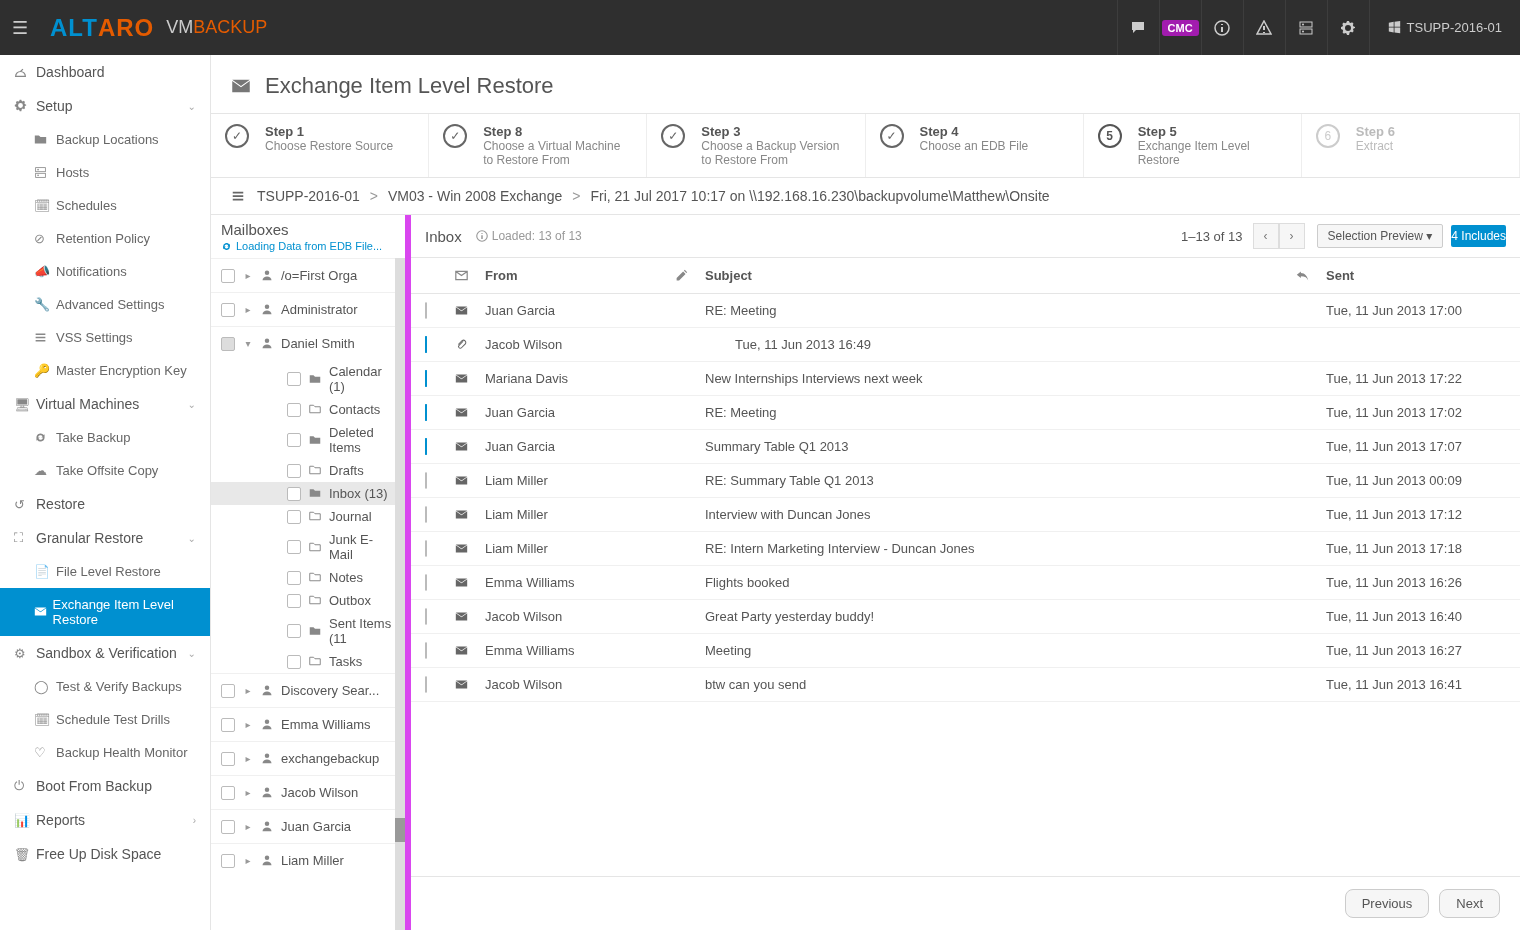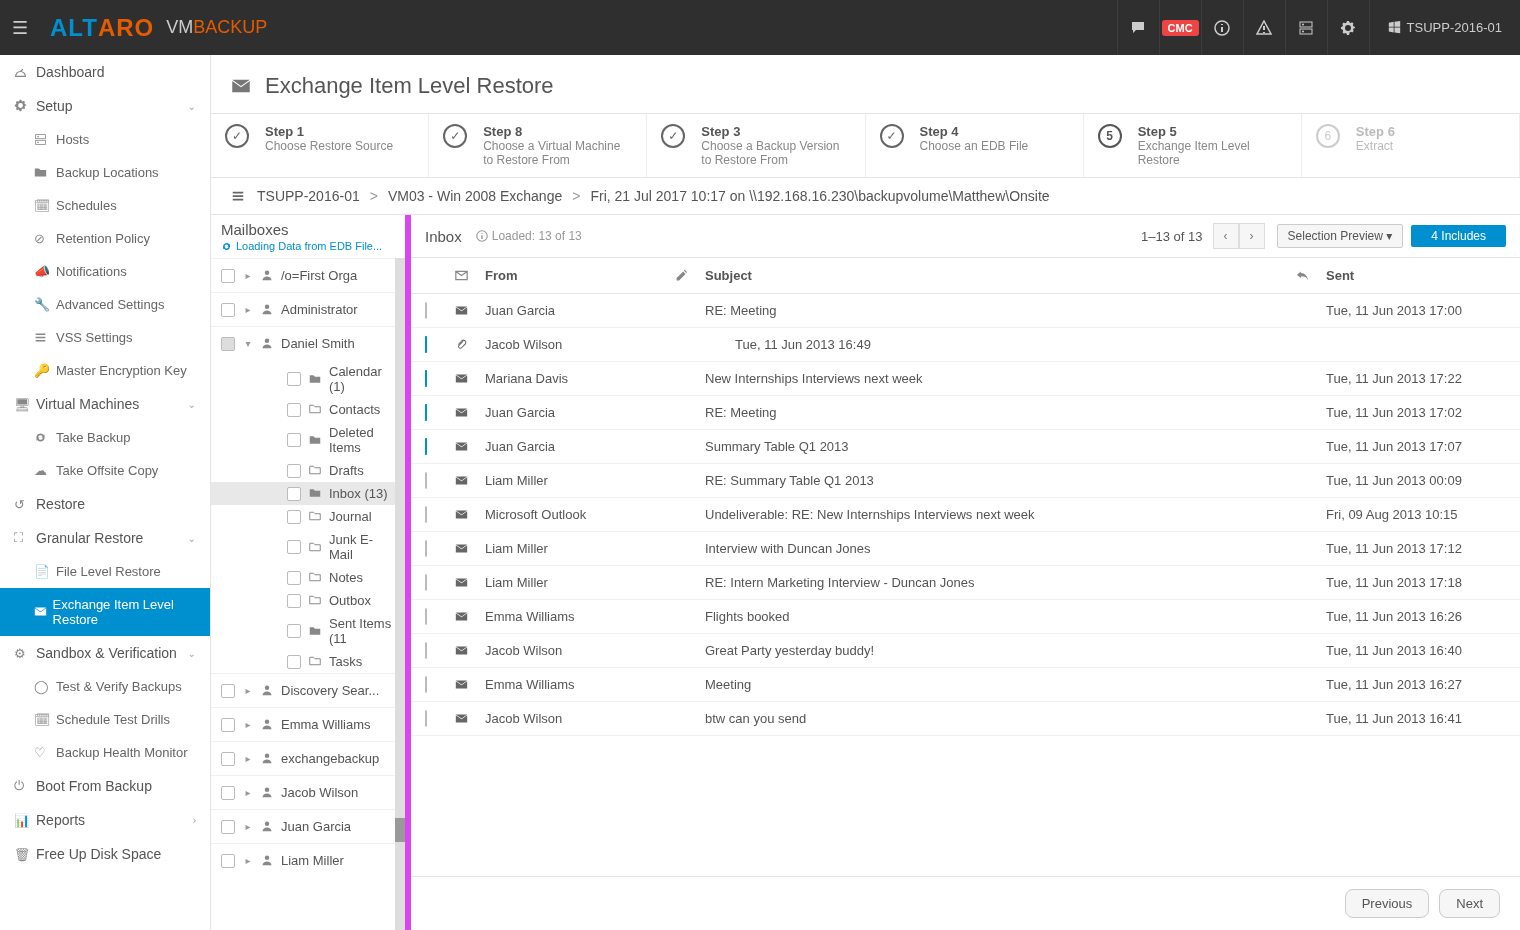--- a/index.html
+++ b/index.html
@@ -6,21 +6,21 @@
 body { font-family: "Segoe UI", Arial, sans-serif; font-size: 14px; color: #555; background: #fff; width:1520px; height:930px; overflow:hidden; }
 .topbar { height: 55px; background: #2f2f2f; display: flex; align-items: center; color: #ccc; }
 .topbar .toggle { width: 40px; text-align: center; font-size: 18px; cursor: pointer; }
 .topbar .logo { display: flex; align-items: center; margin-left: 10px; }
 .topbar .logo .altaro1 { color: #0090d0; font-weight: 800; font-size: 24px; letter-spacing:1px;}
 .topbar .logo .altaro2 { color: #e45b00; font-weight: 800; font-size: 24px; letter-spacing:1px;}
 .topbar .logo .vm { color: #ccc; font-size: 18px; margin-left: 12px; font-weight:300;}
 .topbar .logo .backup { color: #e45b00; font-size: 18px; font-weight:300;}
 .topbar .spacer { flex: 1; }
 .topbar .ticon { width: 42px; height: 55px; display: flex; align-items: center; justify-content: center; border-left: 1px solid #3d3d3d; cursor: pointer; color:#ccc; font-size:16px;}
-.topbar .cmc { background: #ef4444; color: #fff; font-size: 11px; font-weight: bold; padding: 2px 6px; border-radius: 3px; }
+.topbar .cmc { background: #a21caf; color: #fff; font-size: 11px; font-weight: bold; padding: 2px 6px; border-radius: 3px; }
 .topbar .host { padding: 0 18px; border-left: 1px solid #3d3d3d; height: 55px; display: flex; align-items: center; font-size: 13px; color:#ccc;}
 
 .container { display: flex; height: calc(100% - 55px); }
 .sidebar { width: 210px; background: #fff; overflow-y: auto; font-size: 13px; }
 .sidebar .item { display: flex; align-items: center; padding: 9px 14px; cursor: pointer; color: #666; }
 .sidebar .item .icn { width: 22px; color: #888; font-size:13px;}
 .sidebar .item.active { background: #0090d0; color: #fff; }
 .sidebar .item.active .icn { color: #fff; }
 .sidebar .item.sub { padding-left: 34px; font-size:13px;}
 .sidebar .item.header { font-size: 14px; color:#555;}
@@ -62,21 +62,21 @@
 .mbox-row.selected { background: #e8e8e8; }
 
 .mail-pane { flex: 1; display: flex; flex-direction: column; overflow: hidden; }
 .mail-hdr { display: flex; align-items: center; padding: 8px 14px; border-bottom: 1px solid #e5e5e5; }
 .mail-hdr .folder { font-size: 15px; color: #555; margin-right: 14px; }
 .mail-hdr .loaded { font-size: 12px; color: #999; display:flex; align-items:center; gap:4px;}
 .mail-hdr .spacer { flex: 1; }
 .mail-hdr .range { font-size: 13px; color: #555; margin-right: 10px; }
 .mail-hdr .pgbtn { width: 26px; height: 26px; border: 1px solid #ddd; background: #f6f6f6; cursor: pointer; font-size: 12px; color:#777;}
 .mail-hdr .selprev { margin-left: 12px; padding: 4px 10px; border: 1px solid #ccc; background: #f6f6f6; font-size: 12px; cursor: pointer; color:#555; border-radius:2px;}
-.mail-hdr .inc { margin-left: 8px; padding: 4px 20px; background: #0090d0; color: #fff; font-size: 12px; border-radius: 2px; cursor: pointer; }
+.mail-hdr .inc { margin-left: 8px; padding: 4px 0; background: #0090d0; color: #fff; font-size: 12px; border-radius: 2px; cursor: pointer; }
 
 .cols { display: flex; padding: 10px 14px; border-bottom: 1px solid #e5e5e5; font-size: 13px; color: #555; font-weight: 600; }
 .cols .c-cb { width: 30px; }
 .cols .c-ic { width: 30px; color:#888;}
 .cols .c-from { width: 190px; }
 .cols .c-subj { flex: 1; }
 .cols .c-sent { width: 180px; text-align:left;}
 
 .rows { flex: 1; overflow-y: auto; }
 .row { display: flex; align-items: center; padding: 9px 14px; border-bottom: 1px solid #f0f0f0; font-size: 13px; }
@@ -214,29 +214,29 @@
       </div>
     <div class="item header">
         <span class="icn"><svg class="i">
             <use href="#gear"></use>
           </svg></span>
         <span>Setup</span>
         <span class="chev">⌄</span>
       </div>
     <div class="item sub">
         <span class="icn"><svg class="i">
+            <use href="#folder"></use>
+          </svg></span>
+        <span>Backup Locations</span>
+      </div>
+    <div class="item sub">
+        <span class="icn"><svg class="i">
             <use href="#server"></use>
           </svg></span>
         <span>Hosts</span>
-      </div>
-    <div class="item sub">
-        <span class="icn"><svg class="i">
-            <use href="#folder"></use>
-          </svg></span>
-        <span>Backup Locations</span>
       </div>
     <div class="item sub">
         <span class="icn">🗓</span>
         <span>Schedules</span>
       </div>
     <div class="item sub">
         <span class="icn">⊘</span>
         <span>Retention Policy</span>
       </div>
     <div class="item sub">
@@ -646,31 +646,20 @@
               <span class="c-ic"></span>
               <span class="c-subj">RE: Summary Table Q1 2013</span>
               <span class="c-ic"></span>
               <span class="c-sent">Tue, 11 Jun 2013 00:09</span>
             </div>
             <div class="row">
               <span class="c-cb"><span class="cb"></span></span>
               <span class="c-ic"><svg class="i">
                   <use href="#envelope-f"></use>
                 </svg></span>
-              <span class="c-from">Microsoft Outlook</span>
-              <span class="c-ic"></span>
-              <span class="c-subj">Undeliverable: RE: New Internships Interviews next week</span>
-              <span class="c-ic"></span>
-              <span class="c-sent">Fri, 09 Aug 2013 10:15</span>
-            </div>
-            <div class="row">
-              <span class="c-cb"><span class="cb"></span></span>
-              <span class="c-ic"><svg class="i">
-                  <use href="#envelope-f"></use>
-                </svg></span>
               <span class="c-from">Liam Miller</span>
               <span class="c-ic"></span>
               <span class="c-subj">Interview with Duncan Jones</span>
               <span class="c-ic"></span>
               <span class="c-sent">Tue, 11 Jun 2013 17:12</span>
             </div>
             <div class="row">
               <span class="c-cb"><span class="cb"></span></span>
               <span class="c-ic"><svg class="i">
                   <use href="#envelope-f"></use>

